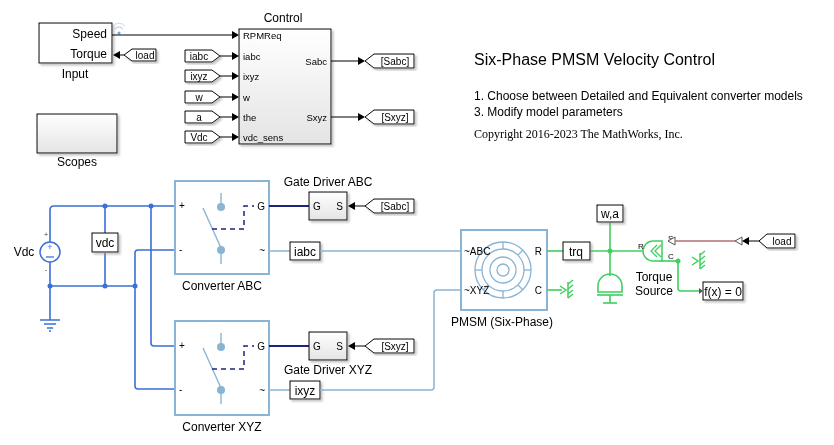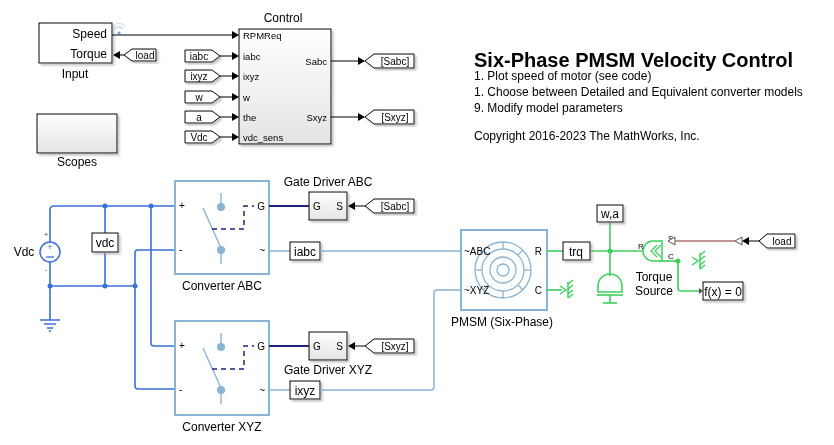--- a/index.html
+++ b/index.html
@@ -1,22 +1,22 @@
 <!DOCTYPE html>
 <html><head>
 <meta charset="utf-8">
 <style>
   html,body{margin:0;padding:0;background:#ffffff;}
   body{width:834px;height:445px;position:relative;overflow:hidden;font-family:"Liberation Sans",sans-serif;color:#000;}
   svg{position:absolute;left:0;top:0;}
   .t{font-family:"Liberation Sans",sans-serif;fill:#000;}
   .info{position:absolute;left:474px;top:52px;font-size:12px;line-height:16px;}
-  .info .title{font-weight:bold;font-size:20px;margin-bottom:0;}
+  .info .title{font-weight:normal;font-size:16px;margin-bottom:20px;}
   .info .item{white-space:nowrap;cursor:pointer;}
-  .info .copy{margin-top:12px;}
+  .info .copy{margin-top:6px;font-family:Liberation Serif, serif;}
 </style>
 </head>
 <body>
 
 <svg width="834" height="445" viewBox="0 0 834 445">
   <defs>
     <linearGradient id="gblk" x1="0" y1="0" x2="0" y2="1">
       <stop offset="0" stop-color="#ffffff"></stop>
       <stop offset="1" stop-color="#e4e4e4"></stop>
     </linearGradient>
@@ -322,17 +322,16 @@
   <polygon points="742,241 749,237 749,245" fill="#000"></polygon>
   <line x1="749" y1="241" x2="759" y2="241" stroke="#000"></line>
   <g>
     <polygon points="759,241 767,234 795,234 795,248 767,248" fill="#fff" stroke="#000" filter="url(#sh)"></polygon>
     <text class="t" x="782" y="245" font-size="10" text-anchor="middle">load</text>
   </g>
 </svg>
 
 <div class="info">
   <div class="title">Six-Phase PMSM Velocity Control</div>
-  <div class="item">1. Plot speed of motor (see code)</div>
   <div class="item">1. Choose between Detailed and Equivalent converter models</div>
-  <div class="item">9. Modify model parameters</div>
+  <div class="item">3. Modify model parameters</div>
   <div class="copy">Copyright 2016-2023 The MathWorks, Inc.</div>
 </div>
 
 </body></html>

